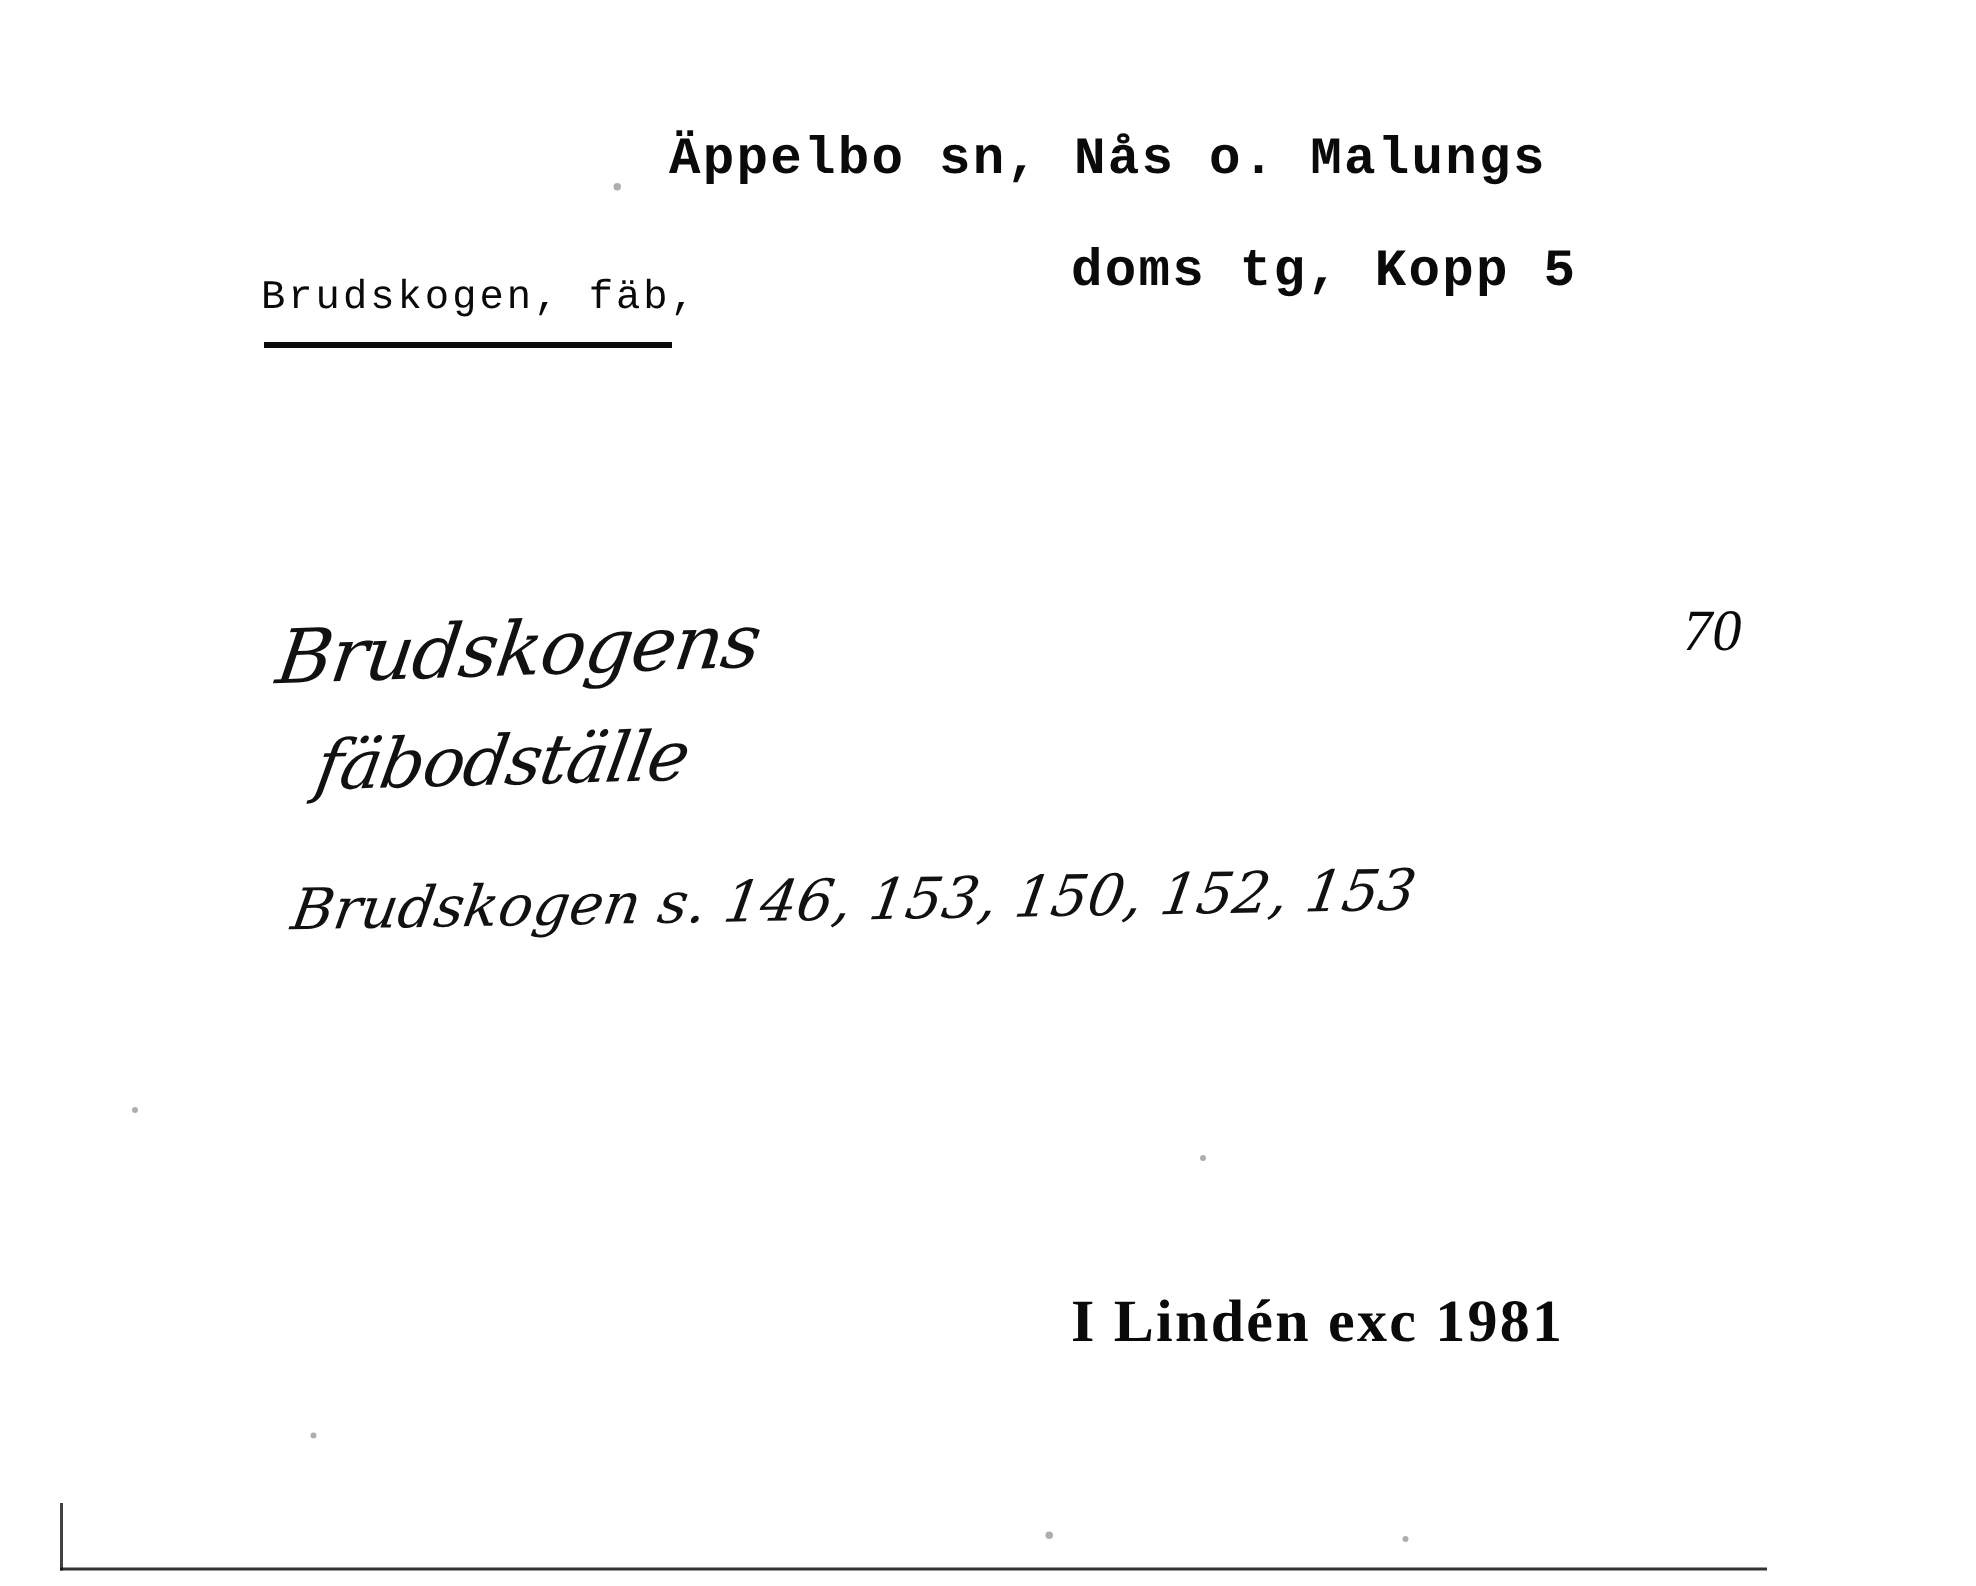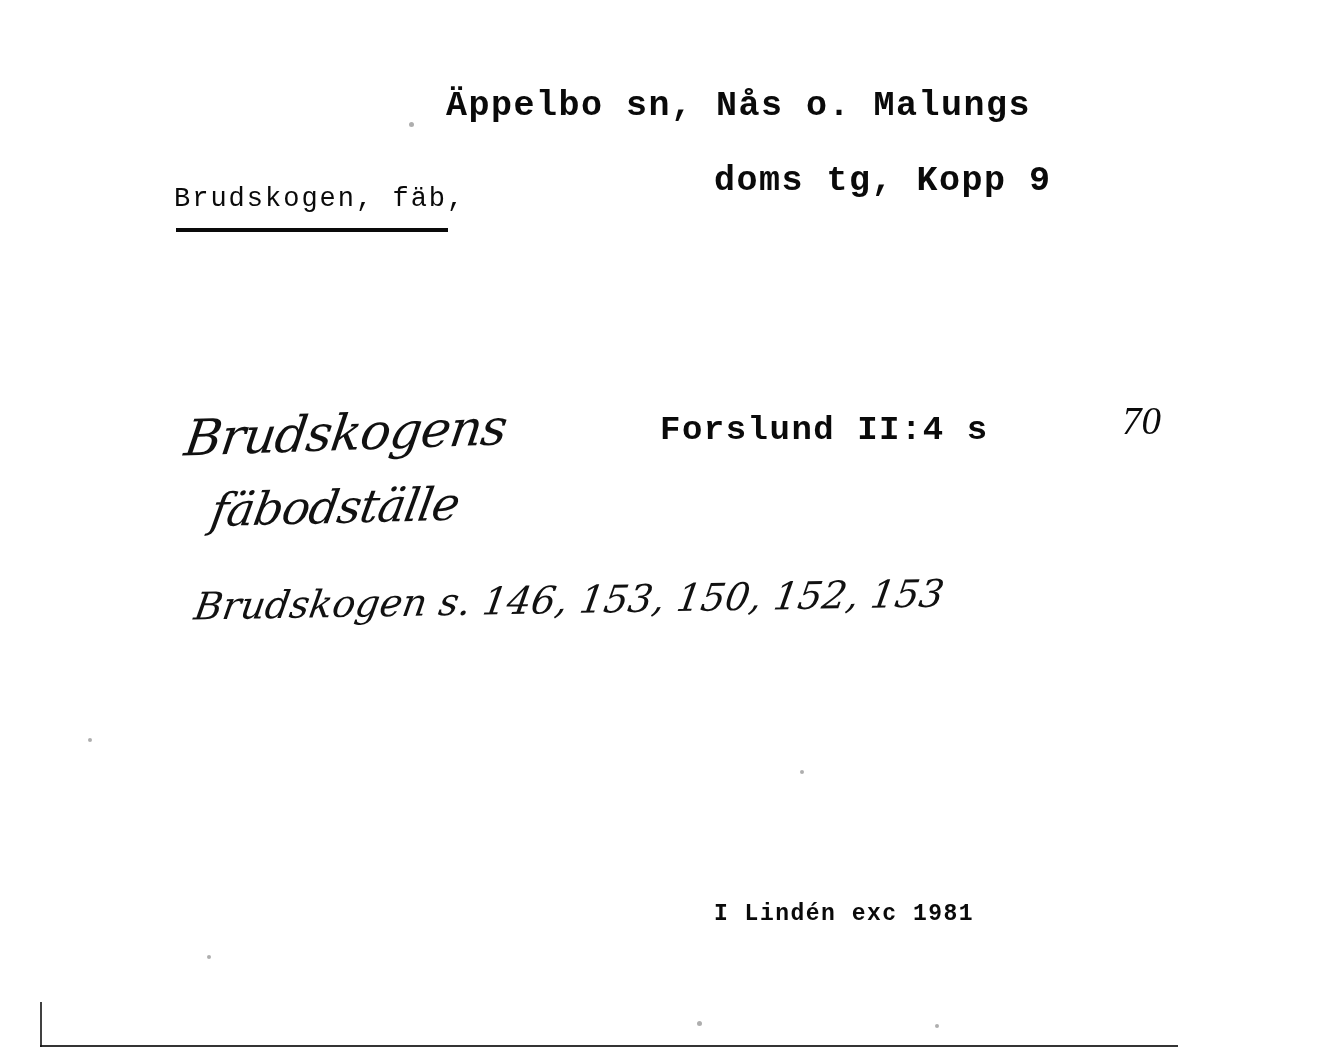--- a/index.html
+++ b/index.html
@@ -61,22 +61,23 @@
     left: 1122px;
     top: 398px;
     font-size: 39px;
     font-family: "Liberation Serif", serif;
     font-style: italic;
     font-weight: normal;
     letter-spacing: 0;
   }
   #footer-credit {
     left: 714px;
-    top: 901px;
-    font-size: 23px;
+    top: 857px;
+    font-size: 40px;
+    font-family: Liberation Serif, serif;
   }
 
   
   .hand {
     position: absolute;
     font-family: "DejaVu Serif", serif;
     font-style: italic;
     color: #111111;
     white-space: pre;
   }
@@ -155,33 +156,32 @@
     opacity: 0.55;
   }
 </style>
 </head>
 <body>
 
 <div id="card">
 
   <div class="typed" id="heading-line1">Äppelbo sn, Nås o. Malungs</div>
 
-  <div class="typed" id="heading-line2">doms tg, Kopp 9</div>
+  <div class="typed" id="heading-line2">doms tg, Kopp 5</div>
 
   <div class="typed" id="place-label">Brudskogen, fäb,</div>
 
   <div id="place-underline"></div>
 
   <div class="hand" id="hand-line1">Brudskogens</div>
 
   <div class="hand" id="hand-line2">fäbodställe</div>
 
   <div class="hand" id="hand-line3">Brudskogen s. 146, 153, 150, 152, 153</div>
 
-  <div class="typed" id="source-ref">Forslund II:4 s</div>
 
   <div class="typed" id="source-page">70</div>
 
   <div class="typed" id="footer-credit">I Lindén exc 1981</div>
 
   <div id="edge-right-dashed"></div>
   <div id="edge-right-solid"></div>
   <div id="edge-right-solid-top"></div>
   <div id="edge-bottom-line"></div>
   <div id="edge-left-tick"></div>

